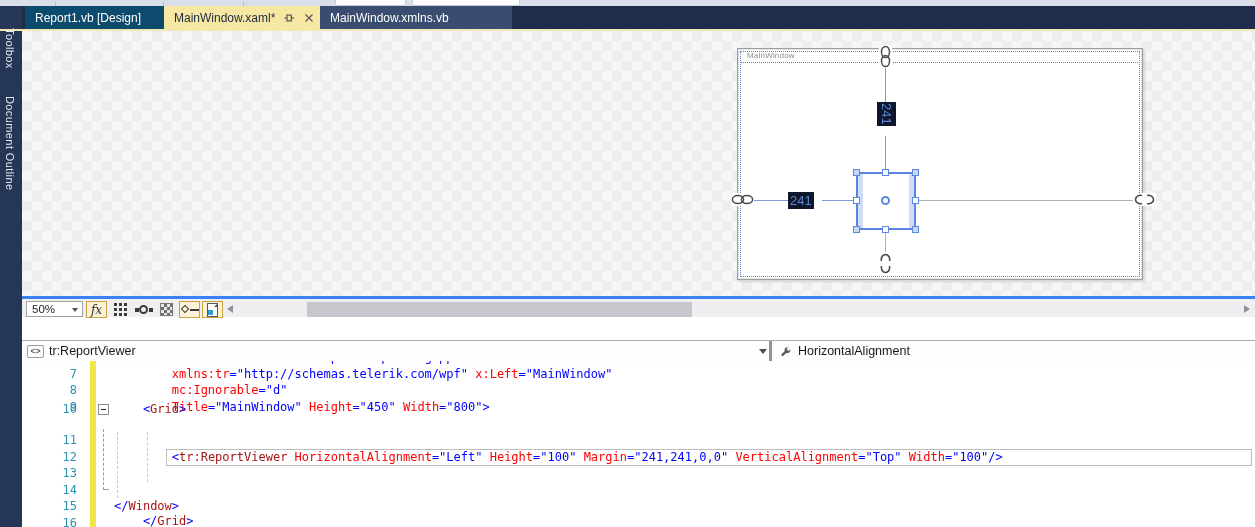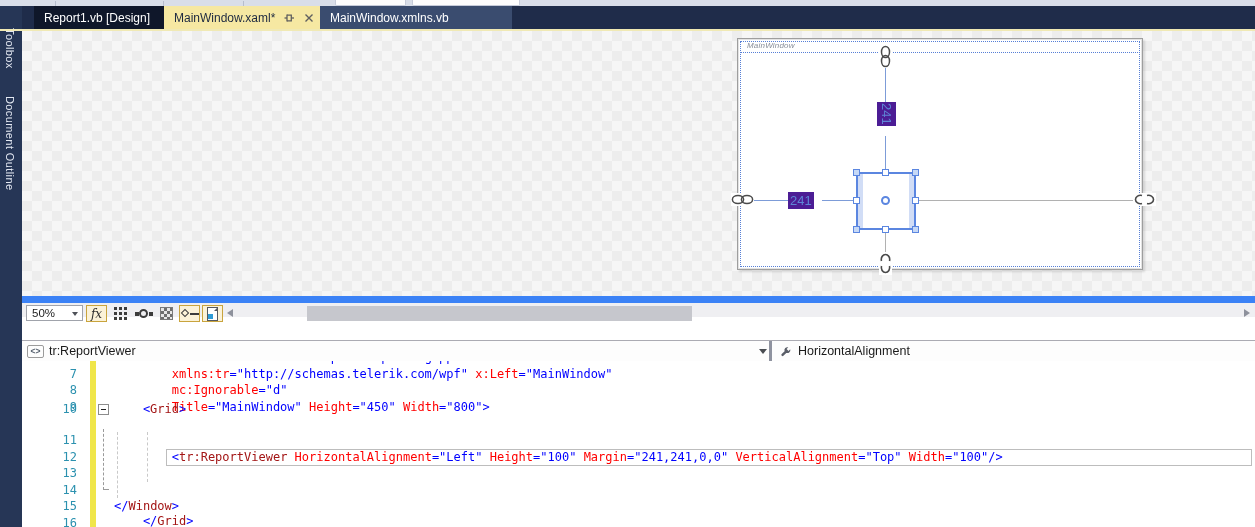--- a/index.html
+++ b/index.html
@@ -11,21 +11,21 @@
   .top-strip .tick { position:absolute; top:1px; width:1px; height:5px; background:#B7BDCD; }
   .top-strip .frag { position:absolute; top:0; height:6px; background:#FDFDFE; border:1px solid #C6CBDA; border-top:none; border-radius:0 0 2px 2px; }
 
   
   .side-rail { position:absolute; left:0; top:6px; width:22px; height:521px; background:#263656; }
   .side-tab { position:absolute; left:4px; writing-mode:vertical-rl; color:#E3E8F2; font-size:11px; letter-spacing:.4px; white-space:nowrap; cursor:default; }
 
   
   .tabbar { position:absolute; left:22px; top:6px; width:1233px; height:23px; background:#1F2C4A; }
   .doc-tab { position:absolute; top:0; height:23px; display:flex; align-items:center; font-size:12px; color:#FFFFFF; padding:0 10px; cursor:pointer; }
-  .doc-tab.t1 { left:12px; width:142px; background:#0f172a; }
+  .doc-tab.t1 { left:3px; width:142px; background:#0c4a6e; }
   .doc-tab.t2 { left:142px; width:156px; background:#F6E8A2; color:#1C2840; }
   .doc-tab.t3 { left:298px; width:192px; background:#3A4C6F; }
   .tab-underline { position:absolute; left:0px; top:29px; width:1255px; height:2px; background:#F0E9B4; }
   .tab-ico { display:inline-block; margin-left:8px; width:12px; height:12px; }
   .tab-ico svg { display:block; }
 
   
   .designer { position:absolute; left:22px; top:31px; width:1233px; height:265px;
     background-color:#F6F6F6;
     background-image:repeating-conic-gradient(#EDEDED 0% 25%, transparent 0% 50%);
@@ -41,27 +41,27 @@
   .ctl .band { position:absolute; top:0; bottom:0; width:5px; background:rgba(91,134,224,.28); }
   .ctl .band.l { left:0; } .ctl .band.r { right:0; }
   .hnd { position:absolute; width:7px; height:7px; border:1px solid #5B86E0; background:#FFFFFF; }
   .hnd.c { background:#C7D9F6; }
   .ctl-center { position:absolute; left:50%; top:50%; width:9px; height:9px; margin:-5px 0 0 -5px; border:2px solid #5B86E0; border-radius:50%; }
 
   .dim-line-v { position:absolute; width:1px; background:#7D9CD8; }
   .dim-line-h { position:absolute; height:1px; background:#7D9CD8; }
   .gray-line-v { position:absolute; width:1px; background:#B1B1B1; }
   .gray-line-h { position:absolute; height:1px; background:#B1B1B1; }
-  .dim-label { position:absolute; color:#5E85D6; font-size:13px; background:#4c1d95; padding:1px 2px; }
+  .dim-label { position:absolute; color:#5E85D6; font-size:13px; background:#0f172a; padding:1px 2px; }
   .dim-label.vert { writing-mode:vertical-rl; }
   .chain { position:absolute; background:#fff; }
   .chain svg { display:block; }
 
   
-  .zoombar { position:absolute; left:22px; top:296px; width:1233px; height:21px; background:#EFEFF2; border-top:7px solid #3b82f6; }
+  .zoombar { position:absolute; left:22px; top:296px; width:1233px; height:21px; background:#EFEFF2; border-top:3px solid #3b82f6; }
   .zoom-combo { position:absolute; left:4px; top:2px; width:57px; height:16px; background:#fff; border:1px solid #A0A3AB; font-size:11.5px; color:#1E1E1E; display:flex; align-items:center; padding-left:5px; cursor:pointer; }
   .zoom-combo .dd { position:absolute; right:4px; top:6px; width:0; height:0; border-left:3.5px solid transparent; border-right:3.5px solid transparent; border-top:4px solid #4E5158; }
   .tbtn { position:absolute; top:2px; width:21px; height:17px; display:flex; align-items:center; justify-content:center; cursor:pointer; }
   .tbtn.on { border:1px solid #C9A43D; background:#FBF2D8; }
   .fx-g { font-family:"DejaVu Serif", serif; font-style:italic; font-size:12px; color:#2E2E2E; }
   .grid-g { width:3px; height:3px; background:#3C3C3C; box-shadow:5px 0 #3C3C3C,10px 0 #3C3C3C,0 5px #3C3C3C,5px 5px #3C3C3C,10px 5px #3C3C3C,0 10px #3C3C3C,5px 10px #3C3C3C,10px 10px #3C3C3C; margin:-10px 0 0 -10px; }
   .snapgrid-g { position:relative; width:18px; height:13px; }
   .snapgrid-g i { position:absolute; width:4px; height:4px; background:#3C3C3C; top:5px; }
   .snapgrid-g i.a{left:0;} .snapgrid-g i.b{right:0;}
   .snapgrid-g u { position:absolute; left:4px; top:2px; width:9px; height:9px; border:2px solid #3C3C3C; border-radius:50%; }
@@ -158,21 +158,21 @@
           </svg>
       </span>
     </div>
     <div class="doc-tab t3">
       <span>MainWindow.xmlns.vb</span>
     </div>
   </div>
   <div class="tab-underline"></div>
 
   <div class="designer">
-    <div class="artboard" style="left:715px;top:7px;font-style:italic;">
+    <div class="artboard" style="left:715px;top:17px;">
       <div class="sel-rect"></div>
       <div class="title-band"></div>
       <div class="artboard-title">MainWindow</div>
     </div>
   </div>
 
   <div class="dim-line-v" style="left:885px;top:68px;height:34px;"></div>
   <div class="dim-label vert" style="left:877px;top:102px;">241</div>
   <div class="dim-line-v" style="left:885px;top:136px;height:35px;"></div>
 

